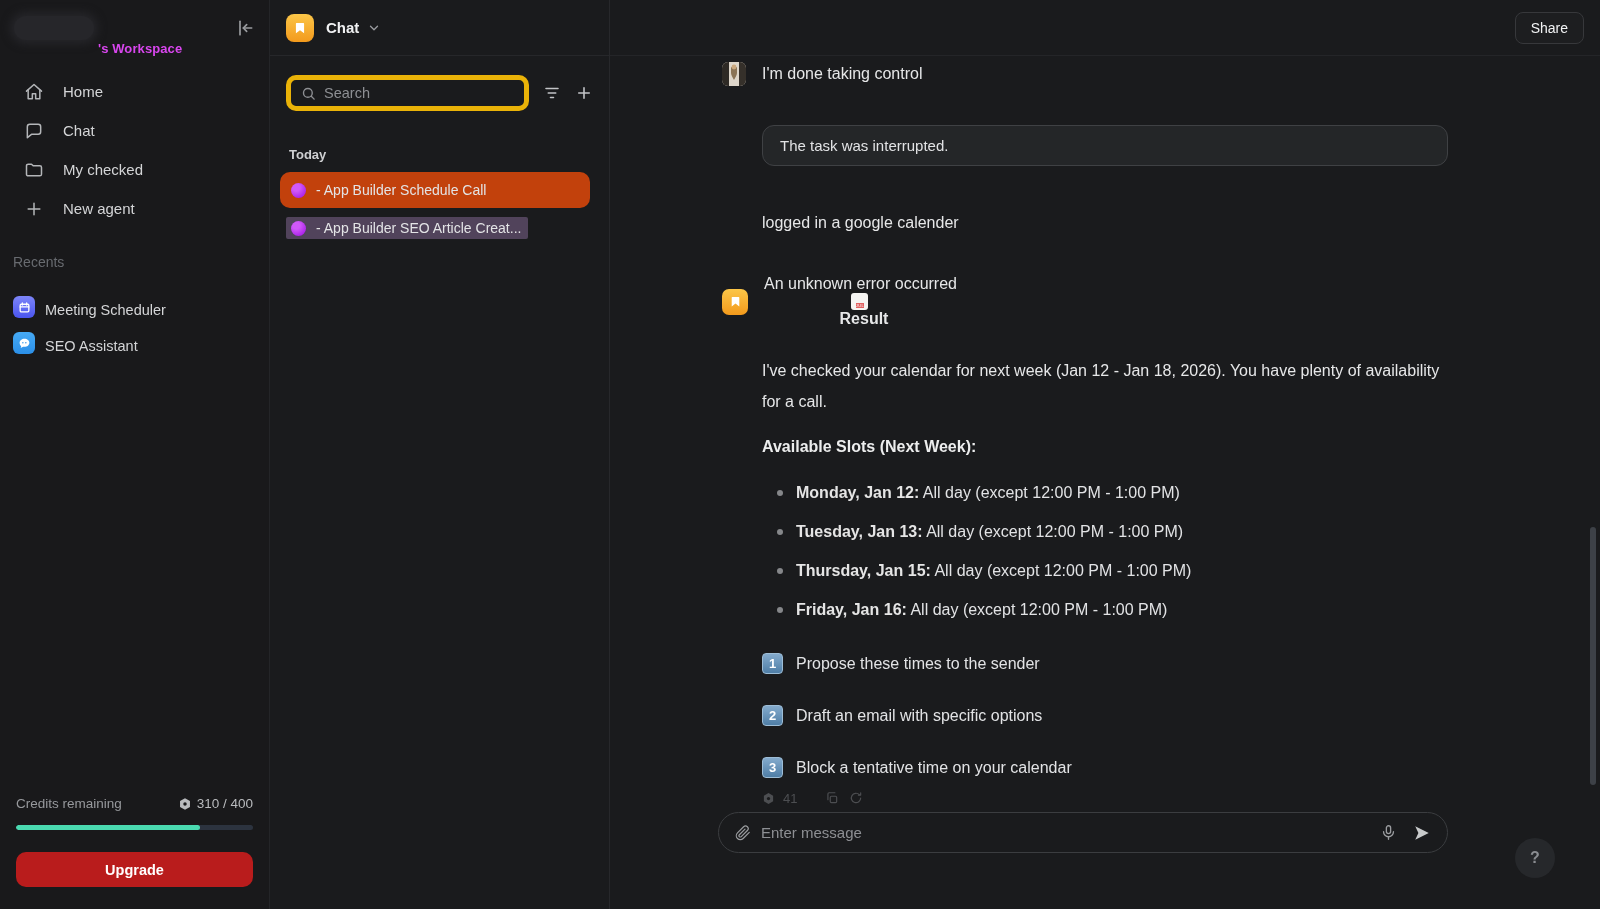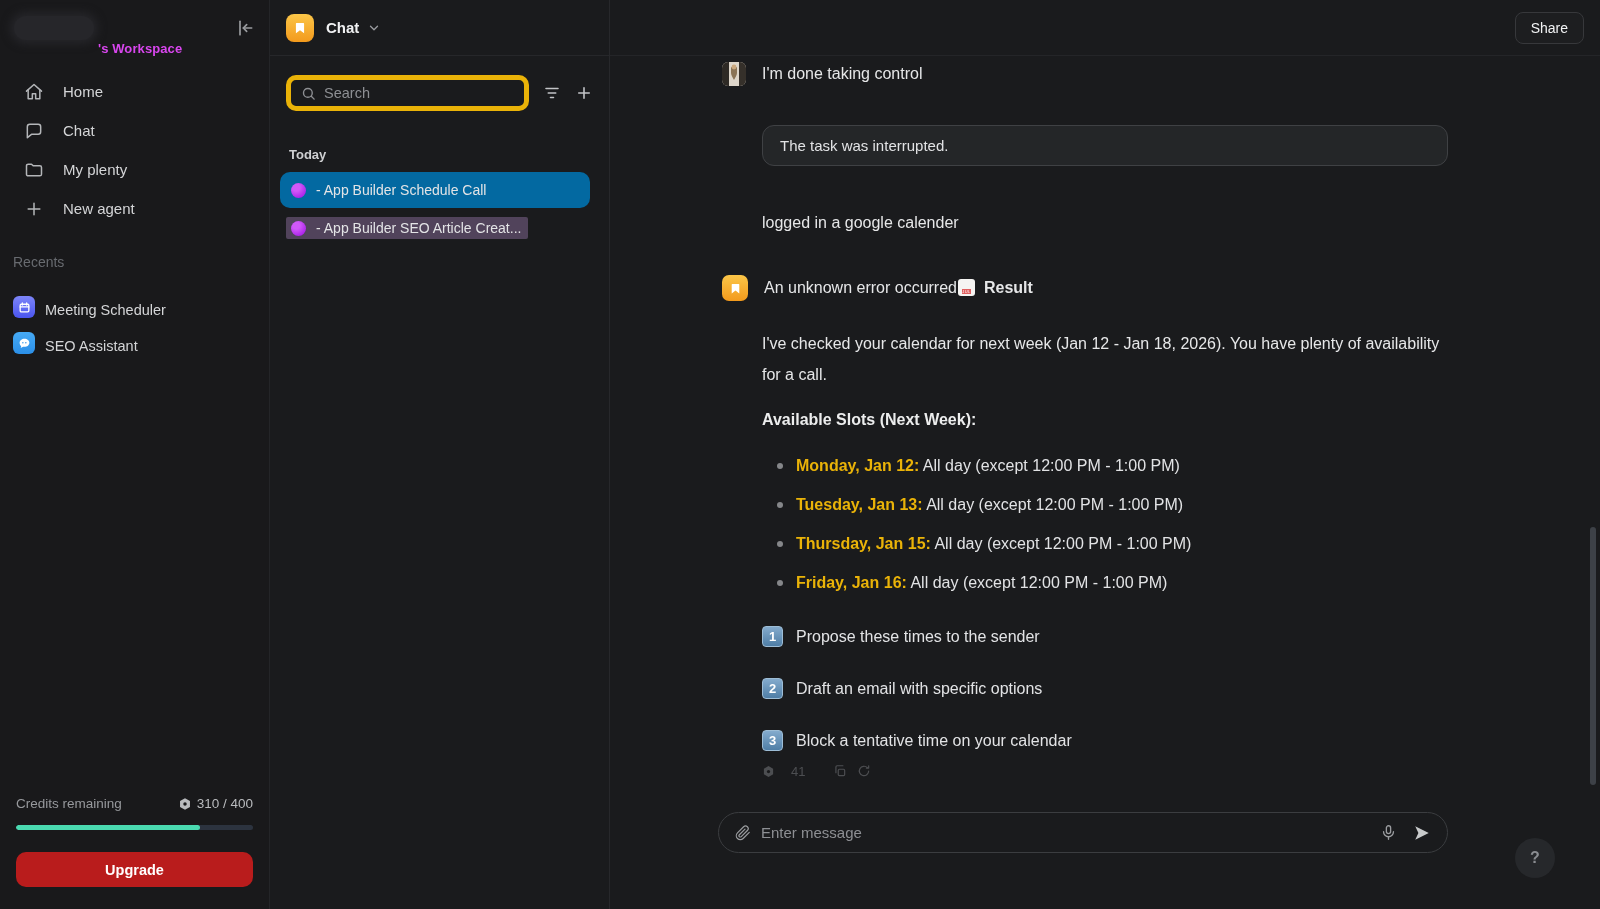--- a/index.html
+++ b/index.html
@@ -60,21 +60,21 @@
   .search-box { flex:1; height:36px; border:5px solid #eab308; border-radius:10px;
     display:flex; align-items:center; padding:0 10px; background:transparent; }
   .search-box input { border:none; outline:none; background:transparent; color:#d8d9db;
     font-size:14.5px; margin-left:8px; width:100%; font-family:"Liberation Sans",sans-serif; }
   .search-box input::placeholder { color:#8d8f93; }
   .icon-btn { margin-left:14px; color:#c2c4c7; display:flex; cursor:pointer; }
 
   .section-label { margin:36px 0 0 19px; font-size:13px; font-weight:700; color:#cfd0d2; }
   .chat-item { margin:10px 19px 0 10px; height:36px; border-radius:10px; display:flex;
     align-items:center; padding:0 11px; cursor:pointer; }
-  .chat-item.selected { background:#0369a1; }
+  .chat-item.selected { background:#c2410c; }
   .chat-item.plain { height:28px; margin-top:6px; padding:0; }
   .hl-wrap { display:inline-flex; align-items:center; background:rgba(158,124,178,.42);
     padding:3px 7px 3px 5px; margin-left:6px; border-radius:2px; }
   .dot { width:15px; height:15px; border-radius:50%; flex:none;
     background:radial-gradient(circle at 35% 30%, #d159f8 25%, #a91fe9 80%); }
   .chat-item .lbl, .hl-wrap .lbl { margin-left:10px; font-size:14px; color:#e3e4e6;
     white-space:nowrap; }
 
   
   .main-header { height:56px; border-bottom:1px solid #242528; display:flex;
@@ -89,48 +89,48 @@
   .avatar { width:24px; height:24px; border-radius:6px; overflow:hidden; flex:none; }
   .msg-text { font-size:16px; color:#e6e7e8; }
 
   .sys-bubble { margin:39px 0 0 40px; width:686px; border:1px solid #3f4144;
     background:#242628; border-radius:12px; padding:11px 17px; font-size:15px; color:#e2e3e5; }
 
   .user-plain { margin:48px 0 0 40px; font-size:16px; color:#e6e7e8; }
 
   .agent-row { margin-top:43px; display:flex; align-items:center; gap:16px; }
   .agent-badge.sm { width:26px; height:26px; border-radius:7px; }
-  .agent-status { display:flex; font-size:16px; color:#e6e7e8; }
+  .agent-status { display:flex; align-items:center; font-size:16px; color:#e6e7e8;flex-direction:column; }
   .mini-cal { display:inline-block; width:17px; height:17px; border-radius:3px;
     background:#f5f4f2; margin:0 2px 0 1px; overflow:hidden; vertical-align:-3px;
     text-align:center; }
   .mini-cal .cal-top { height:5px; background:#e06060; font-size:4px; color:#fff;
     line-height:5px; letter-spacing:.5px; }
   .result-b { font-weight:700; margin-left:7px; }
 
   .agent-body { margin-left:40px; width:700px; }
   .intro { margin-top:27px; font-size:16px; line-height:31px; color:#e6e7e8; }
   .slots-h { margin-top:21px; font-size:16px; font-weight:700; color:#eceded; }
   .slot-list { margin-top:25px; list-style:none; }
   .slot-li { position:relative; padding-left:34px; margin-bottom:15px; font-size:16px;
     line-height:24px; color:#e2e3e5; }
   .slot-li .bdot { position:absolute; left:15px; top:9px; width:6px; height:6px;
     border-radius:50%; background:#85878a; }
-  .slot-li b { color:#eab308; }
+  .slot-li b { color:#e5e5e5; }
 
   .opt-row { margin-top:31px; display:flex; align-items:center; }
   .keycap { width:21px; height:21px; border-radius:4px; flex:none;
     background:linear-gradient(180deg,#84abcd,#4f7ea6); border:1px solid #9dbdd6;
     color:#fff; font-size:13px; font-weight:700; display:flex; align-items:center;
     justify-content:center; }
   .opt-row .lbl { margin-left:13px; font-size:16px; color:#e2e3e5; }
 
   .msg-footer { margin-top:13px; height:13px; overflow:hidden; display:flex;
     align-items:flex-start; gap:10px; color:#76787c; opacity:.55; font-size:13px; }
-  .msg-footer .grp { display:flex; align-items:center; gap:16px; }
+  .msg-footer .grp { display:flex; align-items:center; gap:8px; }
 
   .composer { position:absolute; left:108px; right:152px; bottom:56px; height:41px;
     border:1.5px solid #3b3d40; border-radius:21px; background:#1a1b1d; display:flex;
     align-items:center; padding:0 16px; }
   .composer input { flex:1; border:none; outline:none; background:transparent;
     color:#d8d9db; font-size:15px; margin-left:10px; font-family:"Liberation Sans",sans-serif; }
   .composer input::placeholder { color:#8d8f93; }
   .composer .clip { color:#9a9c9f; display:flex; }
   .composer .mic { color:#9a9c9f; display:flex; margin-right:16px; cursor:pointer; }
   .composer .send { color:#c8cacb; display:flex; cursor:pointer; }
@@ -177,21 +177,21 @@
           </svg>
       </span>
       <span class="lbl">Chat</span>
     </div>
     <div class="sb-item">
       <span class="nav-ic">
         <svg width="20" height="20" viewBox="0 0 24 24" fill="none" stroke="currentColor" stroke-width="1.8" stroke-linecap="round" stroke-linejoin="round">
             <path d="M3 7a2 2 0 0 1 2-2h4l2 2h8a2 2 0 0 1 2 2v8a2 2 0 0 1-2 2H5a2 2 0 0 1-2-2z"></path>
           </svg>
       </span>
-      <span class="lbl">My plenty</span>
+      <span class="lbl">My checked</span>
     </div>
     <div class="sb-item">
       <span class="nav-ic">
         <svg width="20" height="20" viewBox="0 0 24 24" fill="none" stroke="currentColor" stroke-width="1.8" stroke-linecap="round">
             <path d="M12 5v14M5 12h14"></path>
           </svg>
       </span>
       <span class="lbl">New agent</span>
     </div>
   </div>

